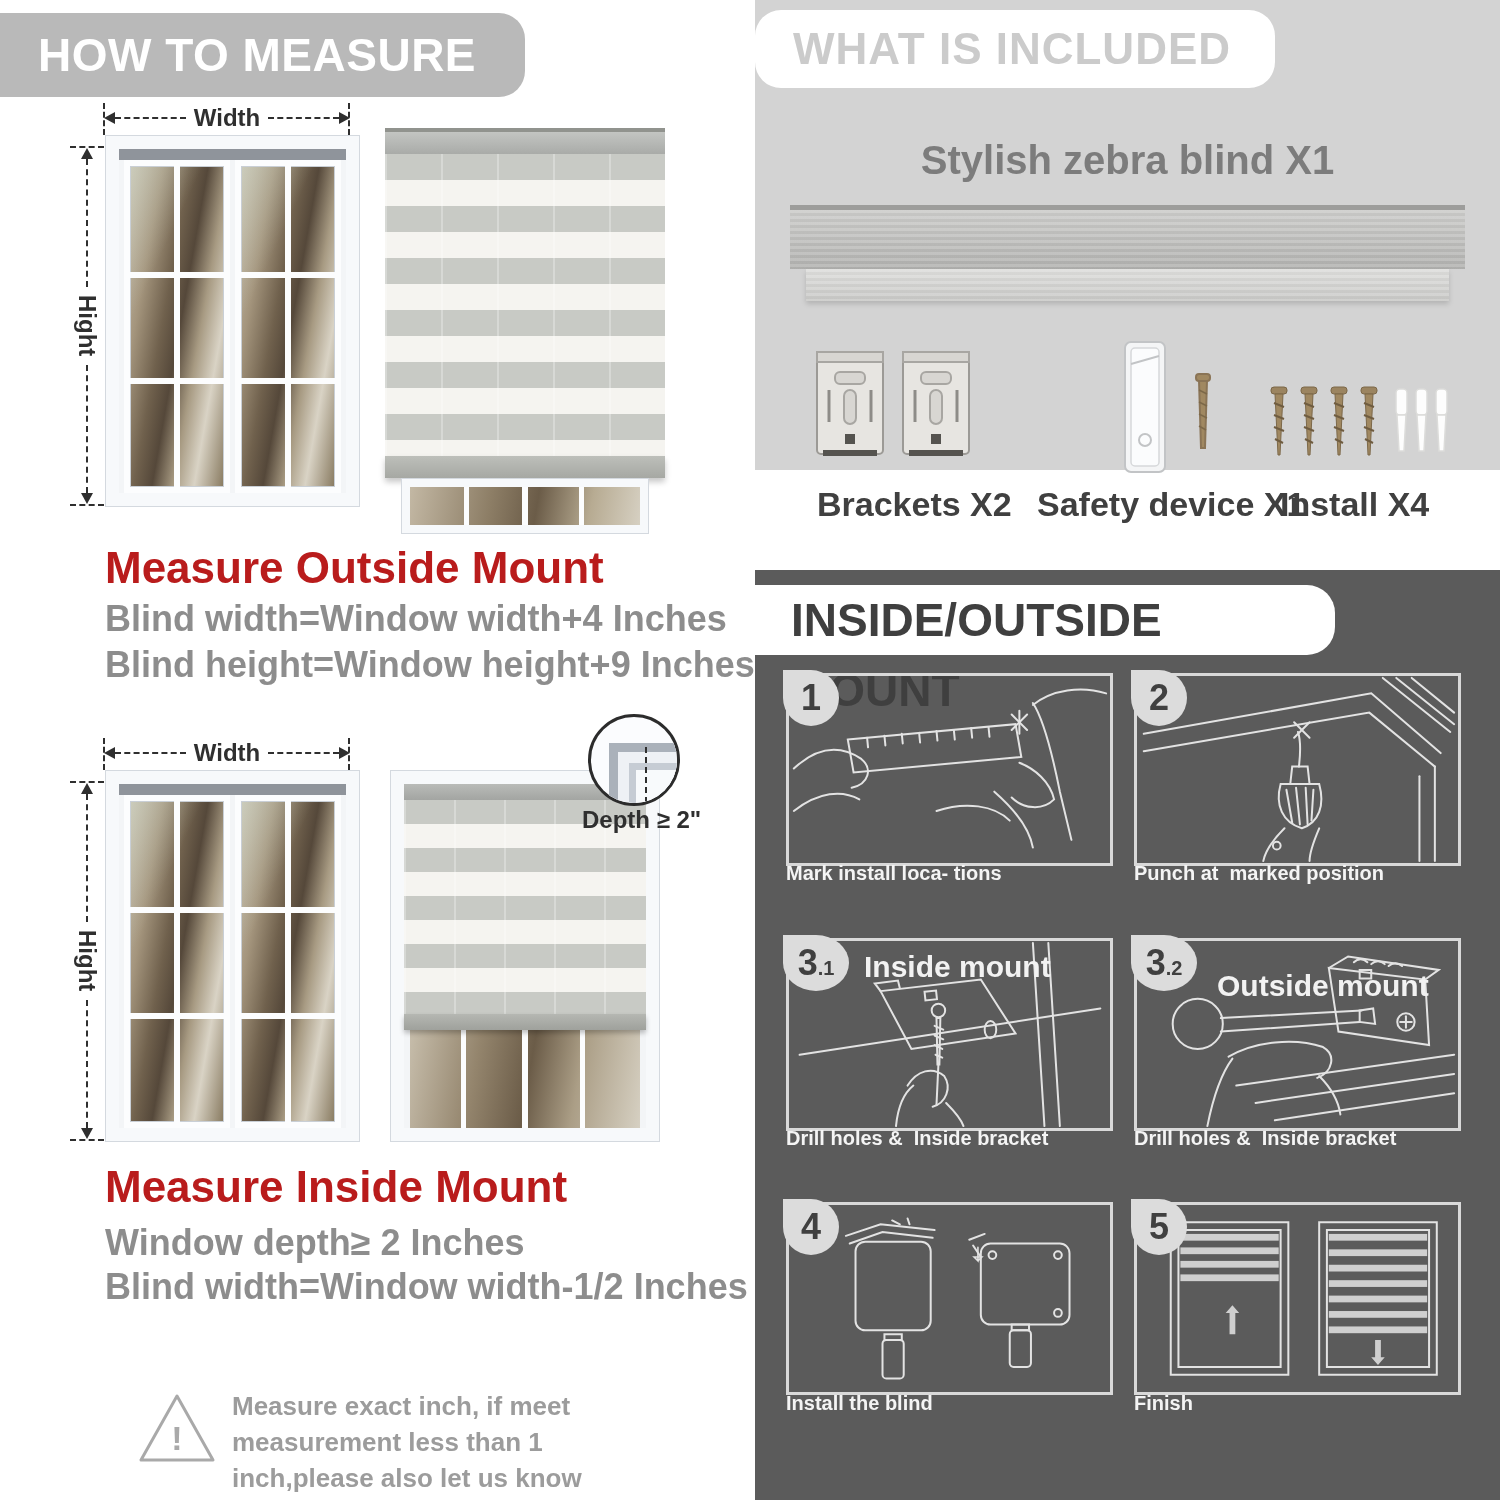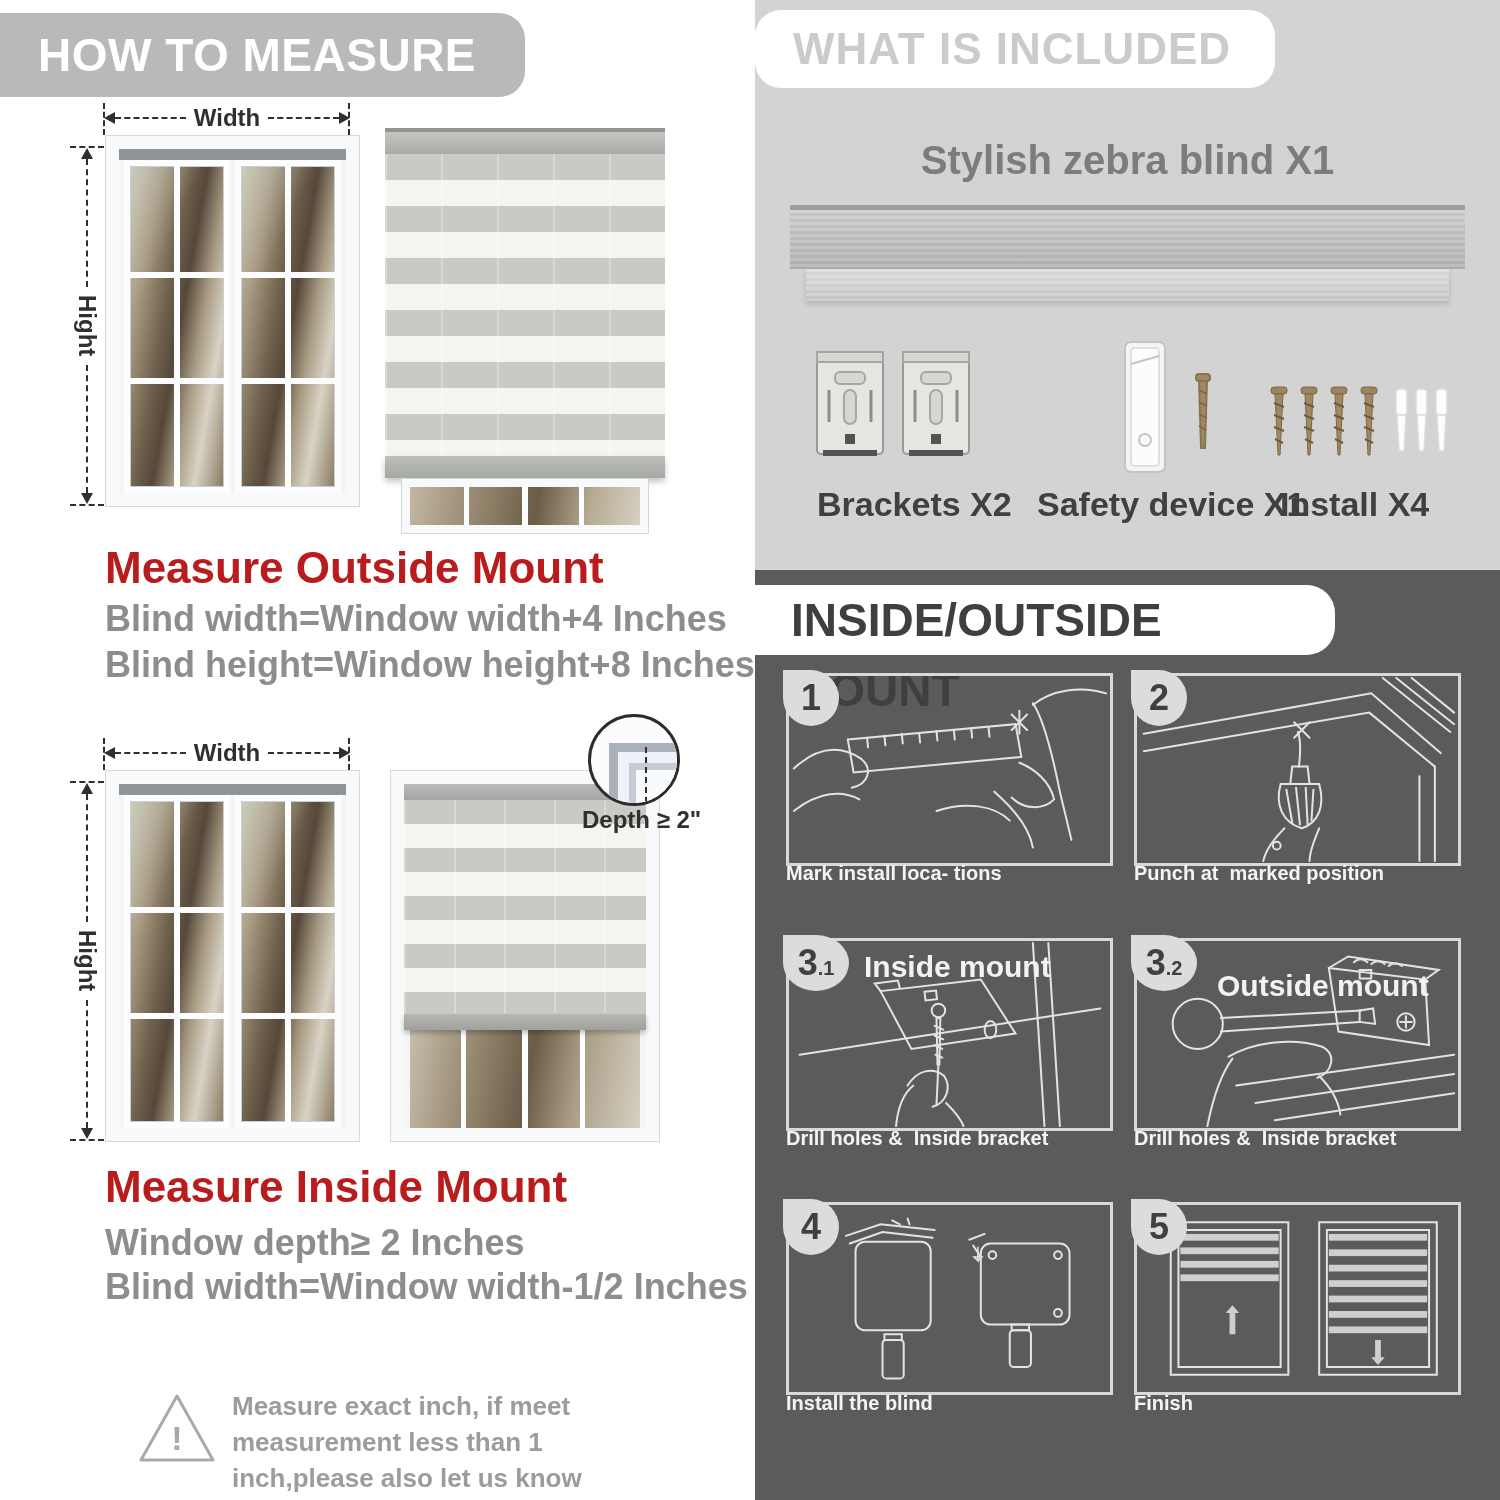--- a/index.html
+++ b/index.html
@@ -66,21 +66,21 @@
   .depth-circle .dash { position:absolute; left:54px; top:30px; bottom:0; border-left:2px dashed #2f2f2f; }
   .depth-lbl { font-size:24px; font-weight:bold; color:#2f2f2f; }
 
   .h1-dark { font-size:44px; font-weight:bold; color:#b91c1c; }
   .formula { font-size:36px; font-weight:bold; color:#8d8d8d; white-space:nowrap; }
 
   .warn-tri { width:78px; height:72px; }
   .warn-text { font-size:26px; font-weight:bold; color:#9c9c9c; line-height:36px; width:420px; }
 
   
-  .sec-light { left:755px; top:0; width:745px; height:570px; background:#d3d3d3; }
+  .sec-light { left:755px; top:0; width:745px; height:470px; background:#d3d3d3; }
   .banner-white { position:absolute; left:0; top:10px; width:520px; height:78px; background:#ffffff;
     border-radius:26px; color:#cbcbcb; font-size:44px; font-weight:bold; line-height:78px; padding-left:38px; letter-spacing:1px; }
   .incl-title { position:absolute; left:0; top:138px; width:100%; text-align:center; font-size:40px; font-weight:bold; color:#7c7c7c; }
   .headrail { position:absolute; left:35px; top:205px; width:675px; height:96px; }
   .headrail .top { position:absolute; left:0; top:0; right:0; height:64px; border-top:5px solid #9d9d9b;
       background:repeating-linear-gradient(180deg, rgba(255,255,255,.12) 0 3px, rgba(0,0,0,.03) 3px 6px), linear-gradient(#cdcdcb,#b3b3b1); }
   .headrail .lip { position:absolute; left:16px; right:16px; top:64px; height:32px;
       background:repeating-linear-gradient(180deg, rgba(255,255,255,.15) 0 3px, rgba(0,0,0,.02) 3px 6px), linear-gradient(#dddddb,#c8c8c6); box-shadow:0 3px 5px rgba(0,0,0,.15); }
   .item-lbl { position:absolute; font-size:34px; font-weight:bold; color:#404040; white-space:nowrap; }
 
@@ -148,21 +148,21 @@
     <div class="peek" style="position:relative; margin:0 16px; height:56px;">
       <div class="glass"></div>
       <div class="pm" style="left:calc(50% - 3px); top:8px; bottom:8px; width:6px;"></div>
       <div class="pm" style="left:25%; top:8px; bottom:8px; width:5px;"></div>
       <div class="pm" style="left:72%; top:8px; bottom:8px; width:5px;"></div>
     </div>
   </div>
 
   <div class="abs h1-dark" style="left:105px; top:543px;">Measure Outside Mount</div>
   <div class="abs formula" style="left:105px; top:598px;">Blind width=Window width+4 Inches</div>
-  <div class="abs formula" style="left:105px; top:644px;">Blind height=Window height+8 Inches</div>
+  <div class="abs formula" style="left:105px; top:644px;">Blind height=Window height+9 Inches</div>
 
   <div class="abs tick-v" style="left:103px; top:738px; height:32px;"></div>
   <div class="abs tick-v" style="left:348px; top:738px; height:32px;"></div>
   <div class="abs h-arrow" style="left:104px; top:743px; width:246px;">
     <span class="ah left"></span>
     <span class="dash"></span>
     <span class="lbl">Width</span>
     <span class="dash"></span>
     <span class="ah right"></span>
   </div>

